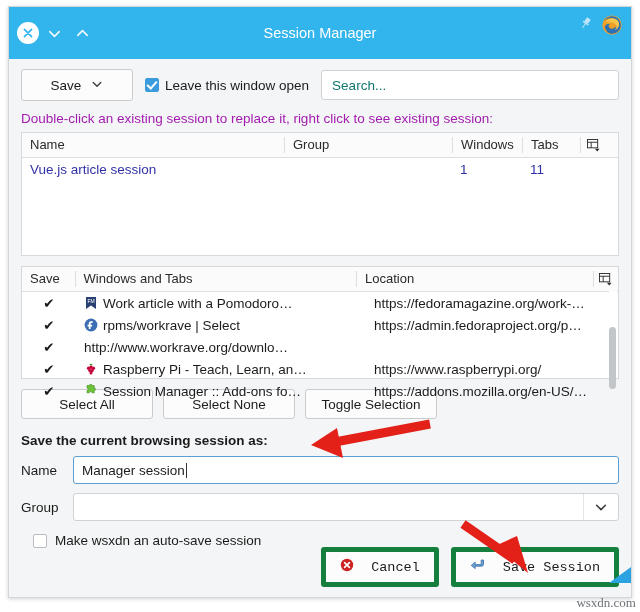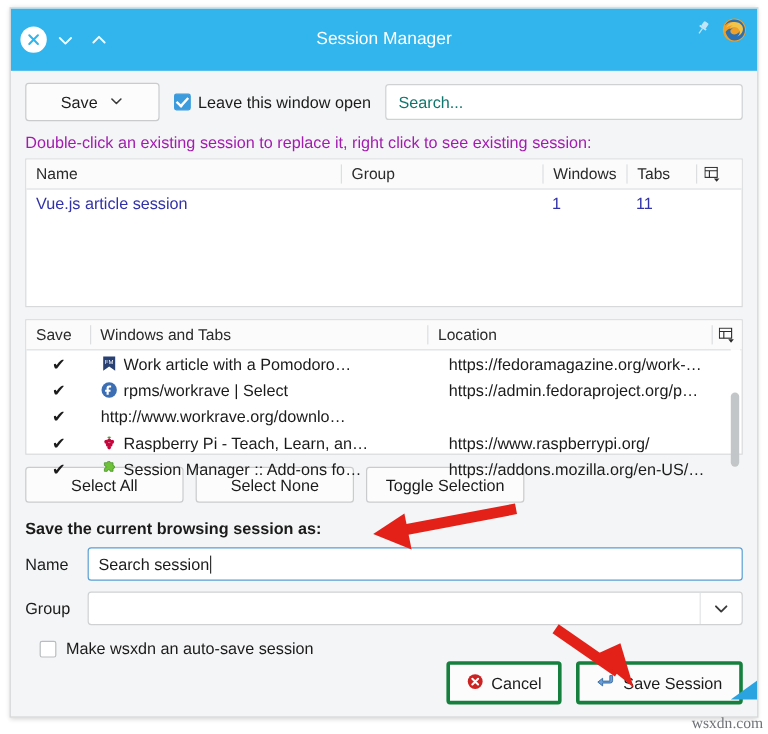--- a/index.html
+++ b/index.html
@@ -179,23 +179,23 @@
   }
   .autosave-row { display: flex; align-items: center; gap: 8px; margin: 12px 0 0 12px; font-size: 13.5px; }
   .cb-empty { width: 14px; height: 14px; border: 1px solid #b9bdc1; background: #fff; border-radius: 2px; box-sizing: border-box; }
 
   
   .footer {
     position: absolute; right: 12px; bottom: 10px;
     display: flex; gap: 12px;
   }
   .fbtn {
-    background: #fcfcfc; border: 3px solid #15803d; border-radius: 3px;
-    height: 30px; padding: 0 14px; display: flex; align-items: center; gap: 6px;
-    font-size: 13.5px; cursor: pointer;
+    background: #fcfcfc; border: 5px solid #15803d; border-radius: 3px;
+    height: 30px; padding: 0 14px; display: flex; align-items: center; gap: 17px;
+    font-size: 13.5px; cursor: pointer; font-family: Liberation Mono, monospace;
   }
 
   
   .anno { position: absolute; pointer-events: none; }
   .wm {
     position: absolute; right: 4px; bottom: 1px;
     font-size: 13px; color: #6f7377; font-family: "Liberation Serif", serif;
   }
   .wm-tri {
     position: absolute; right: 0; bottom: 14px;
@@ -387,21 +387,21 @@
     <div class="btn wide">Select None</div>
     <div class="btn wide">Toggle Selection</div>
   </div>
 
   <div class="form">
     <div class="form-title">Save the current browsing session as:</div>
 
     <div class="frow">
       <div class="flabel">Name</div>
       <div class="input">
-        <span>Search session</span>
+        <span>Manager session</span>
           <span class="caret"></span>
       </div>
     </div>
 
     <div class="frow">
       <div class="flabel">Group</div>
       <div class="combo">
         <span style="position:absolute;left:8px"></span>
         <div class="arrowbox">
           <svg width="14" height="14" viewBox="0 0 16 16" aria-hidden="true">

